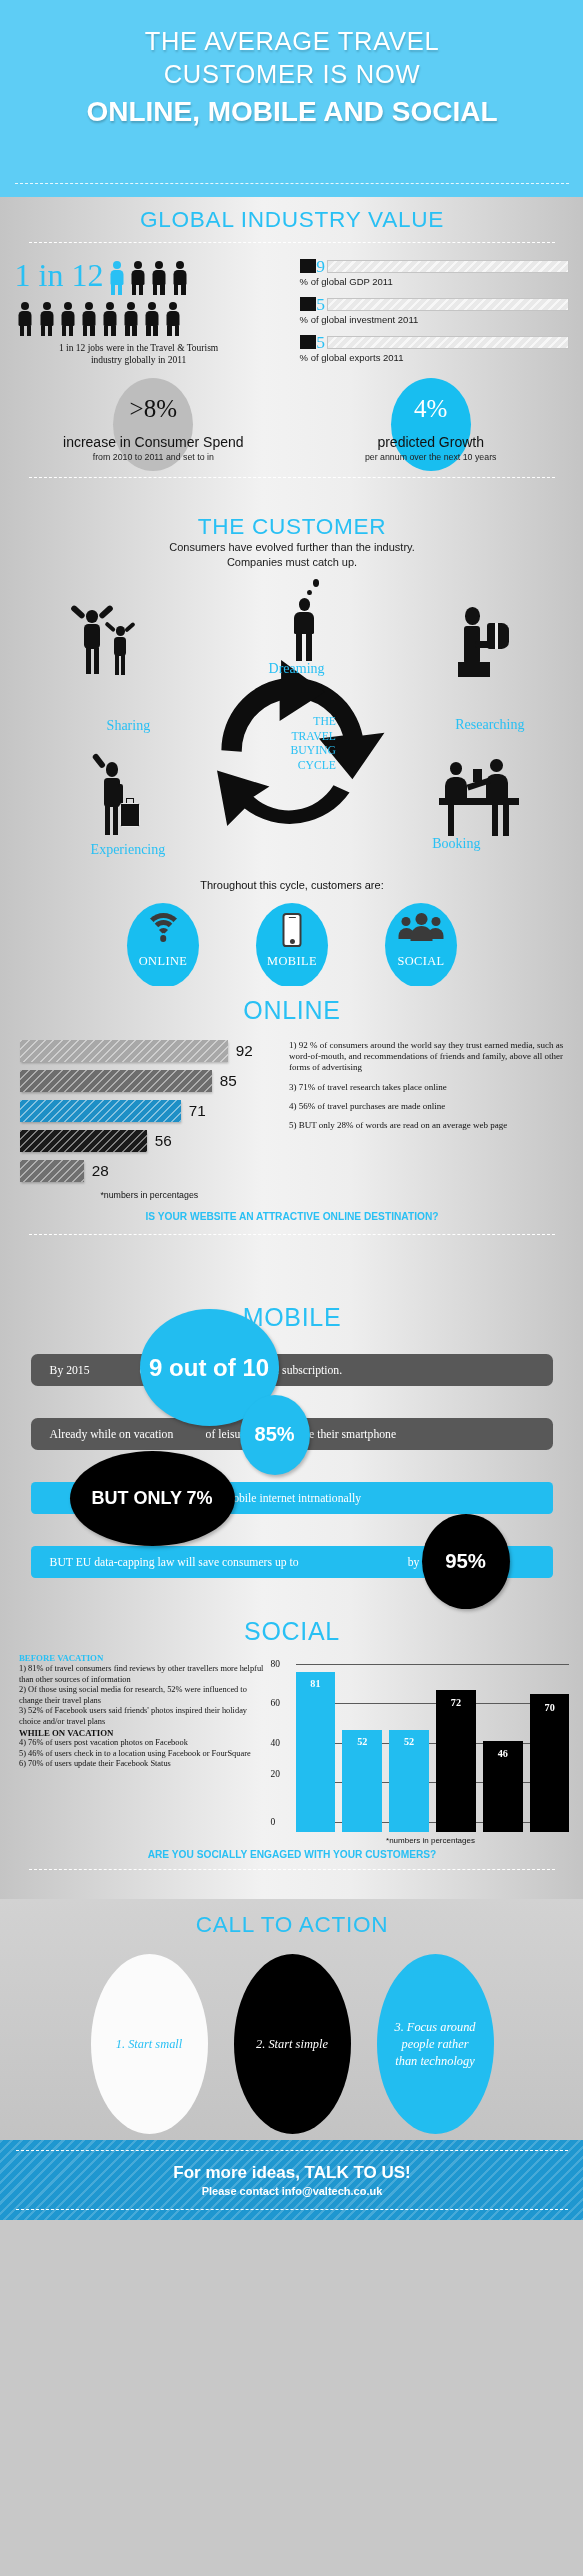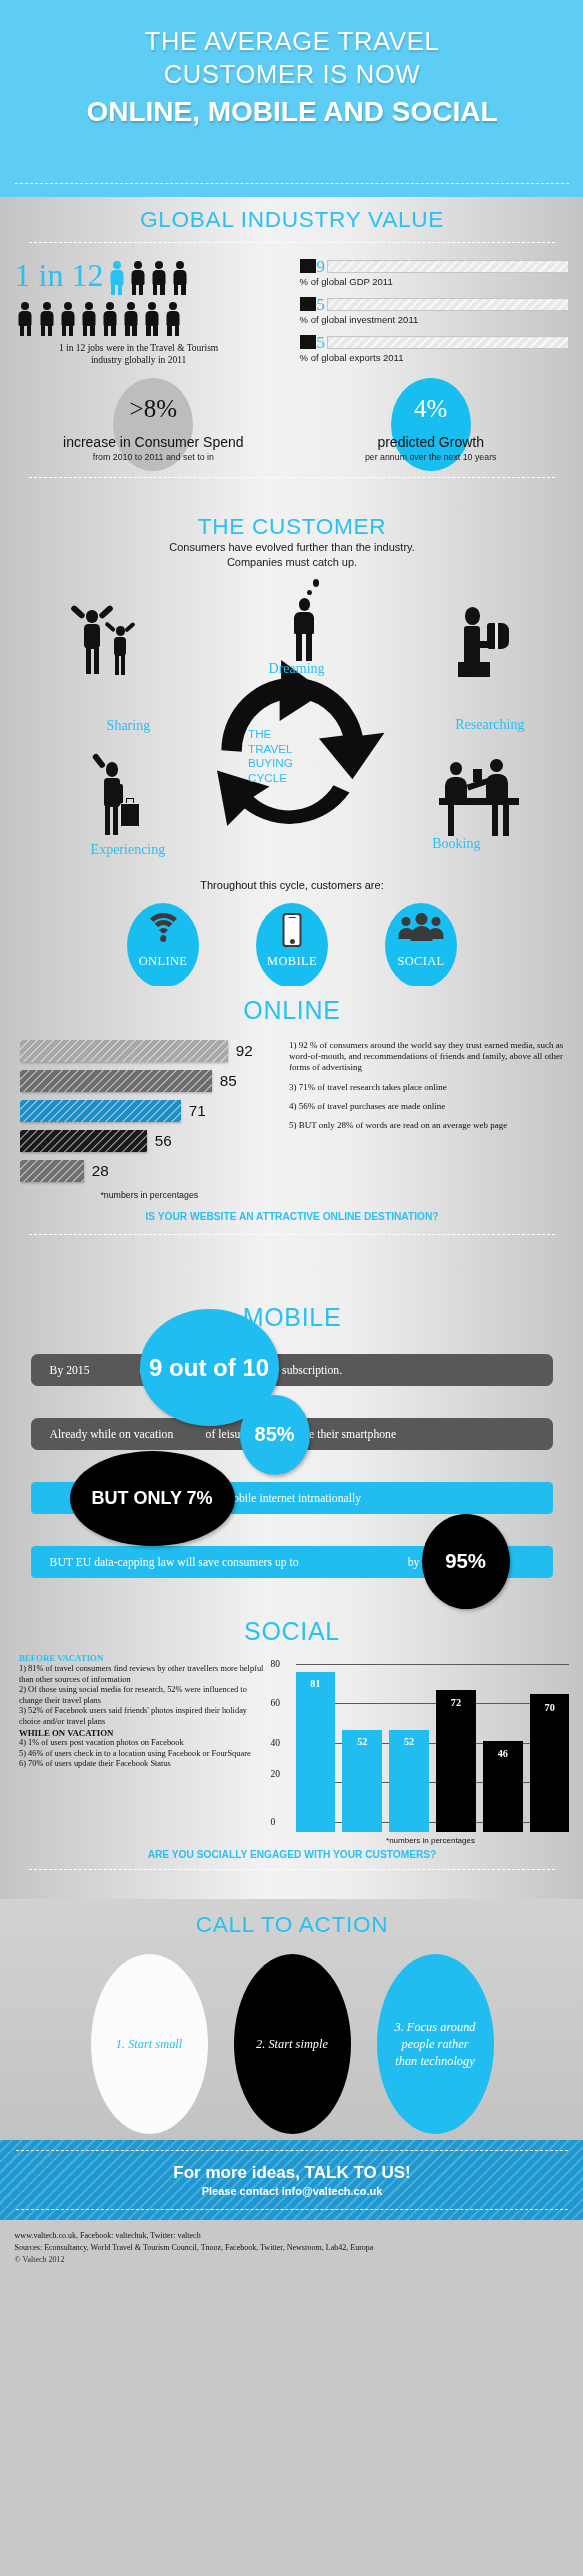--- a/index.html
+++ b/index.html
@@ -149,23 +149,23 @@
   .cstat-sub  { position:relative; z-index:2; font-size:8.8px; color:#222; margin-top:1.5px;}
 
   
   .cust { height: 482px; }
   .cycle { position:relative; height: 307px; margin-top:4.4px; }
   .cyc-label {
     position:absolute; color:#29c0f4; font-family:"Liberation Serif", serif;
     font-size:14px; font-weight:normal;
   }
   .cyc-center {
-    position:absolute; left:50%; top:152px; transform:translateX(-50%);
-    color:#29c0f4; font-size:11.7px; text-align:left; line-height:14.6px;
-    font-family:Liberation Sans, sans-serif; width:88px;
+    position:absolute; left:50%; top:140px; transform:translateX(-50%);
+    color:#29c0f4; font-size:11.7px; text-align:right; line-height:14.6px;
+    font-family:Liberation Serif, serif; width:88px;
   }
   .arrows { position:absolute; left:50%; top:82px; transform:translateX(-50%); }
   .ic { position:absolute; }
 
   .through {
     text-align:center; font-size:11px; color:#111; margin-top:-2.9px;
   }
   .tri-icons { display:flex; justify-content:center; gap:57px; margin-top:11.7px; }
   .tri {
     width:72px; height:85px; border-radius:50%; background:#18bef0;
@@ -666,21 +666,21 @@
   <div class="sect social">
     <div class="sect-title big">SOCIAL</div>
 
     <div class="social-body">
       <div class="sleft">
         <div class="hd">BEFORE VACATION</div>
         <div>1) 81% of travel consumers find reviews by other travellers more helpful than other sources of information</div>
         <div>2) Of those using social media for research, 52% were influenced to change their travel plans</div>
         <div>3) 52% of Facebook users said friends' photos inspired their holiday choice and/or travel plans</div>
         <div class="hd dark">WHILE ON VACATION</div>
-        <div>4) 1% of users post vacation photos on Facebook</div>
+        <div>4) 76% of users post vacation photos on Facebook</div>
         <div>5) 46%  of users check in to a location using Facebook or FourSquare</div>
         <div>6) 70% of users update their Facebook Status</div>
       </div>
 
       <div class="sright">
         <div class="chart">
           <div class="gridline" style="top:0px;"></div>
           <div class="gridline" style="top:39px;"></div>
           <div class="gridline" style="top:79px;"></div>
           <div class="gridline" style="top:118px;"></div>
@@ -736,20 +736,15 @@
     </div>
   </div>
 
   <div class="band">
     <div class="d1"></div>
     <h3>For more ideas, TALK TO US!</h3>
     <p>Please contact info@valtech.co.uk</p>
     <div class="d2"></div>
   </div>
 
-  <div class="footer">
-    <div>www.valtech.co.uk, Facebook: valtechuk, Twitter: valtech</div>
-    <div>Sources: Econsultancy, World Travel &amp; Tourism Council, Tnooz, Facebook, Twitter, Newsroom, Lab42, Europa</div>
-    <div class="cp">© Valtech 2012</div>
-  </div>
 
 </div>
 
 
 </body></html>

